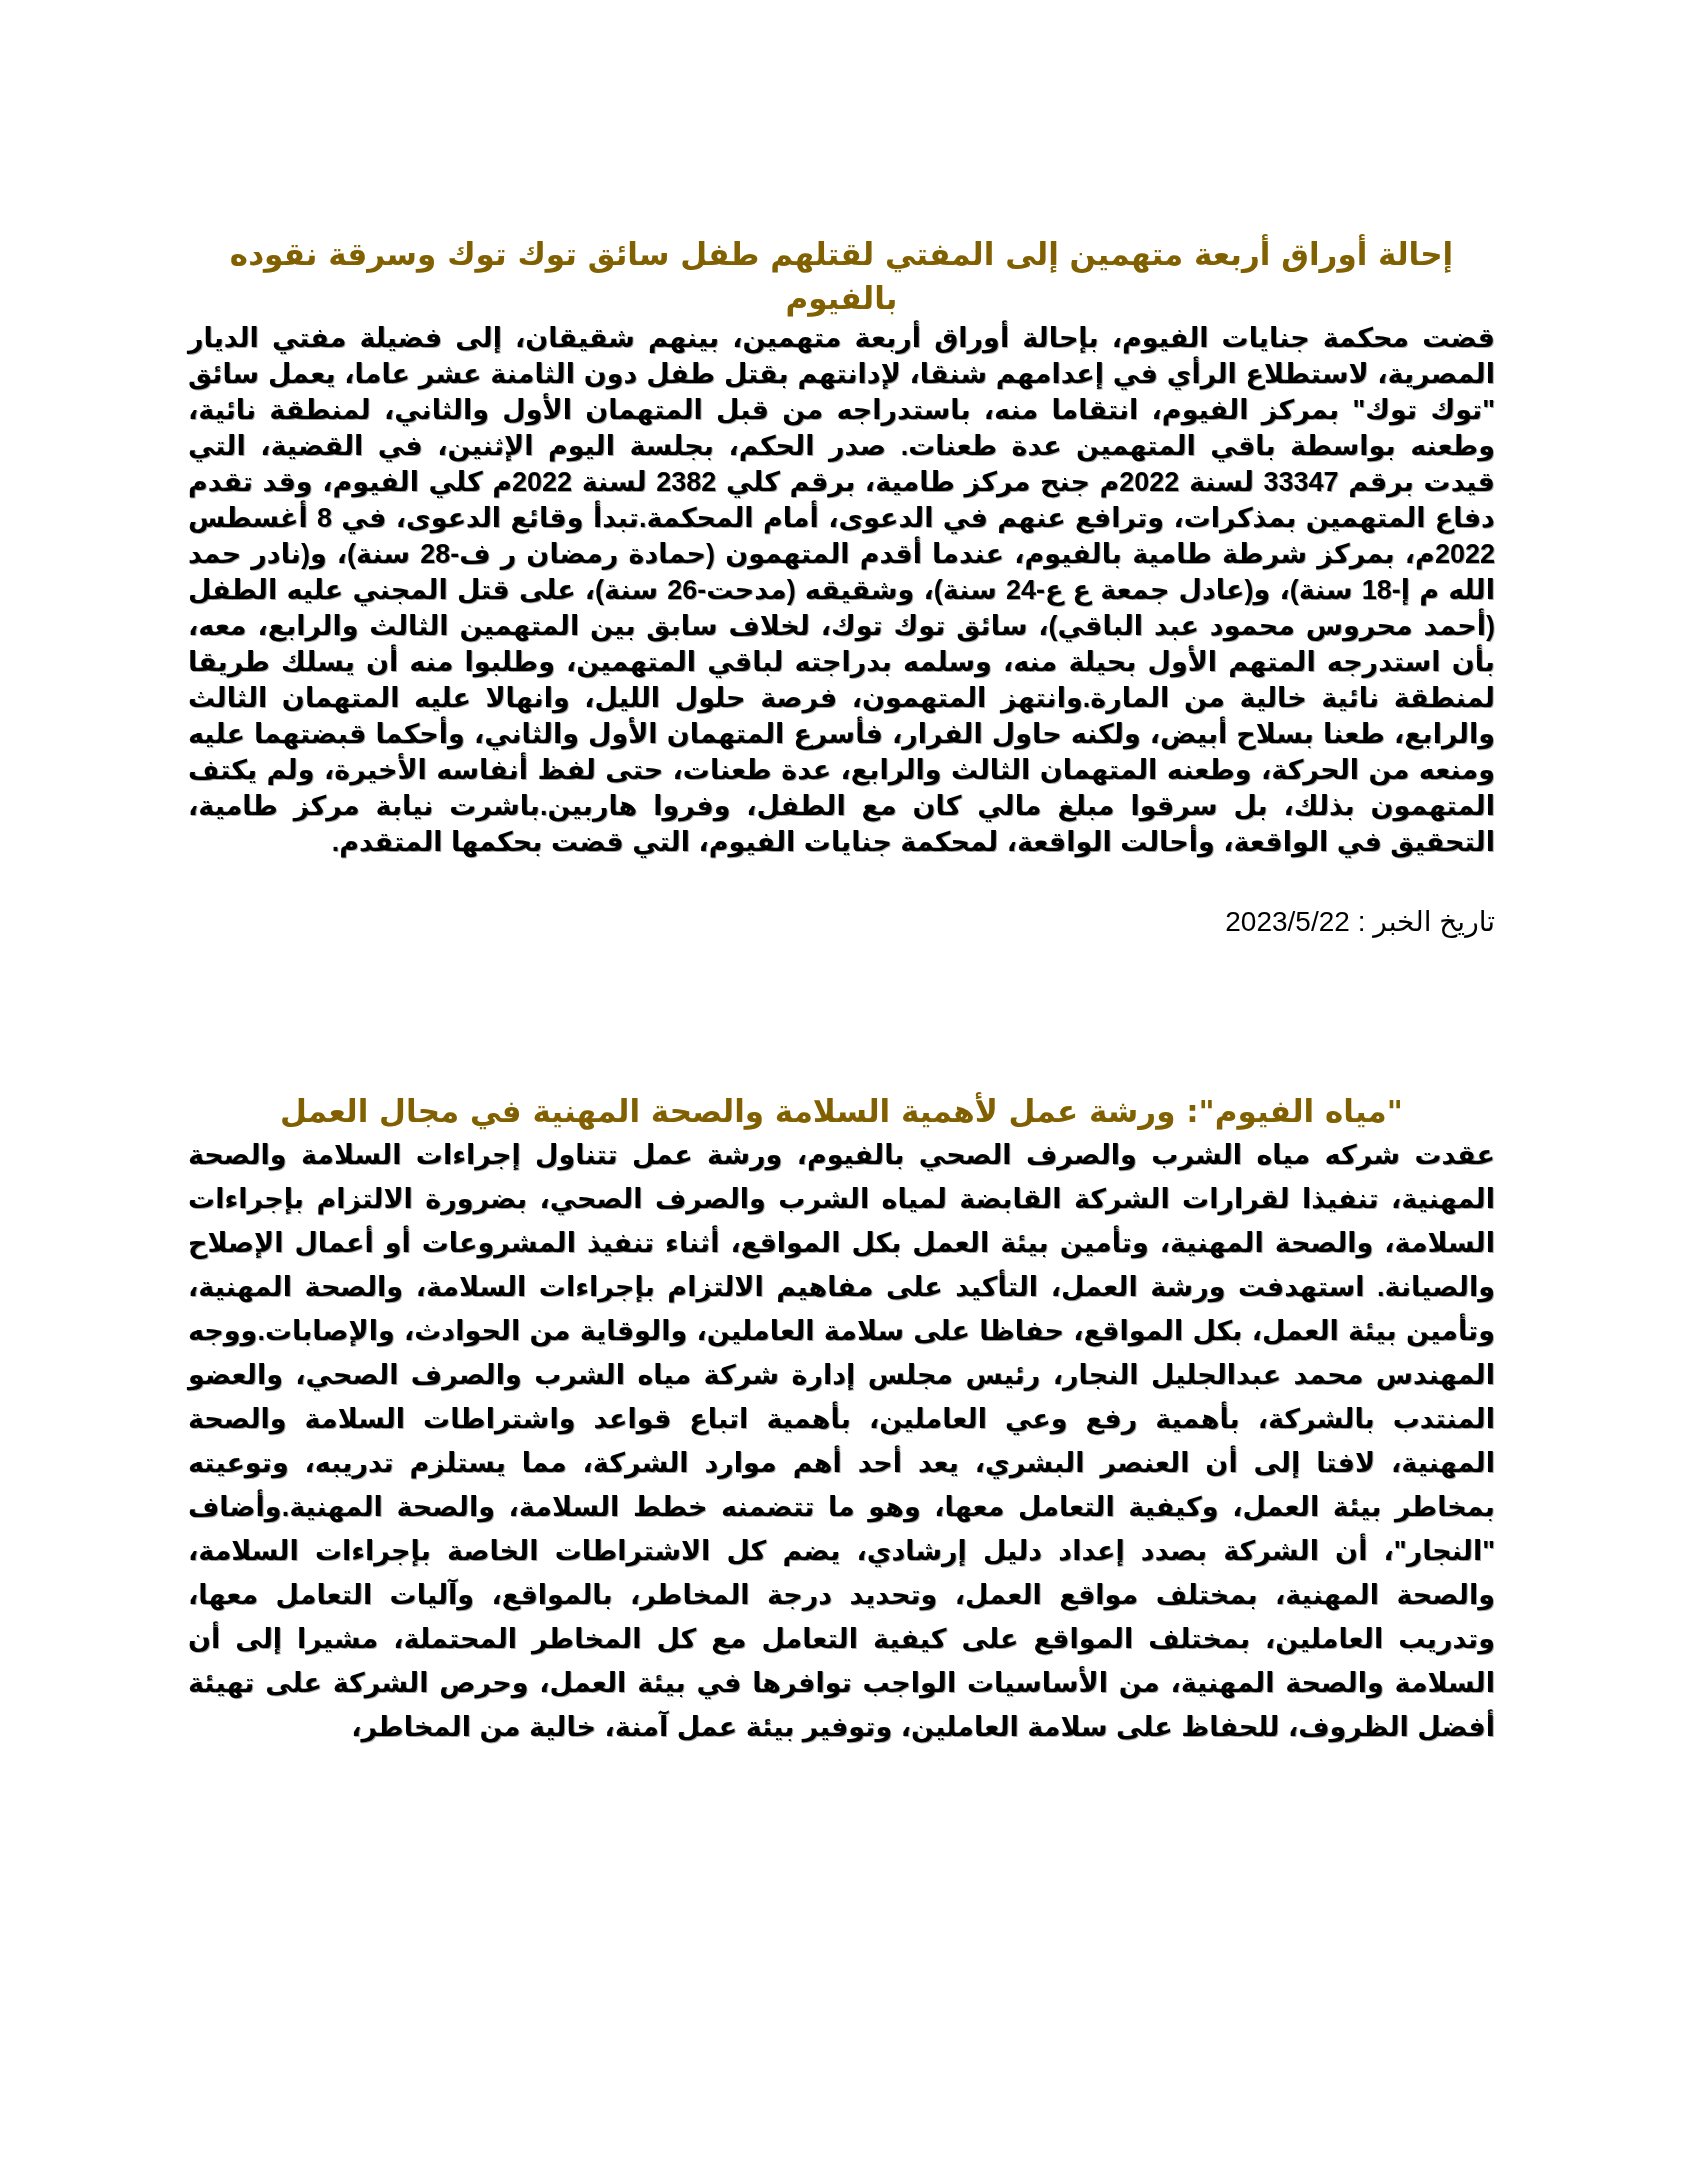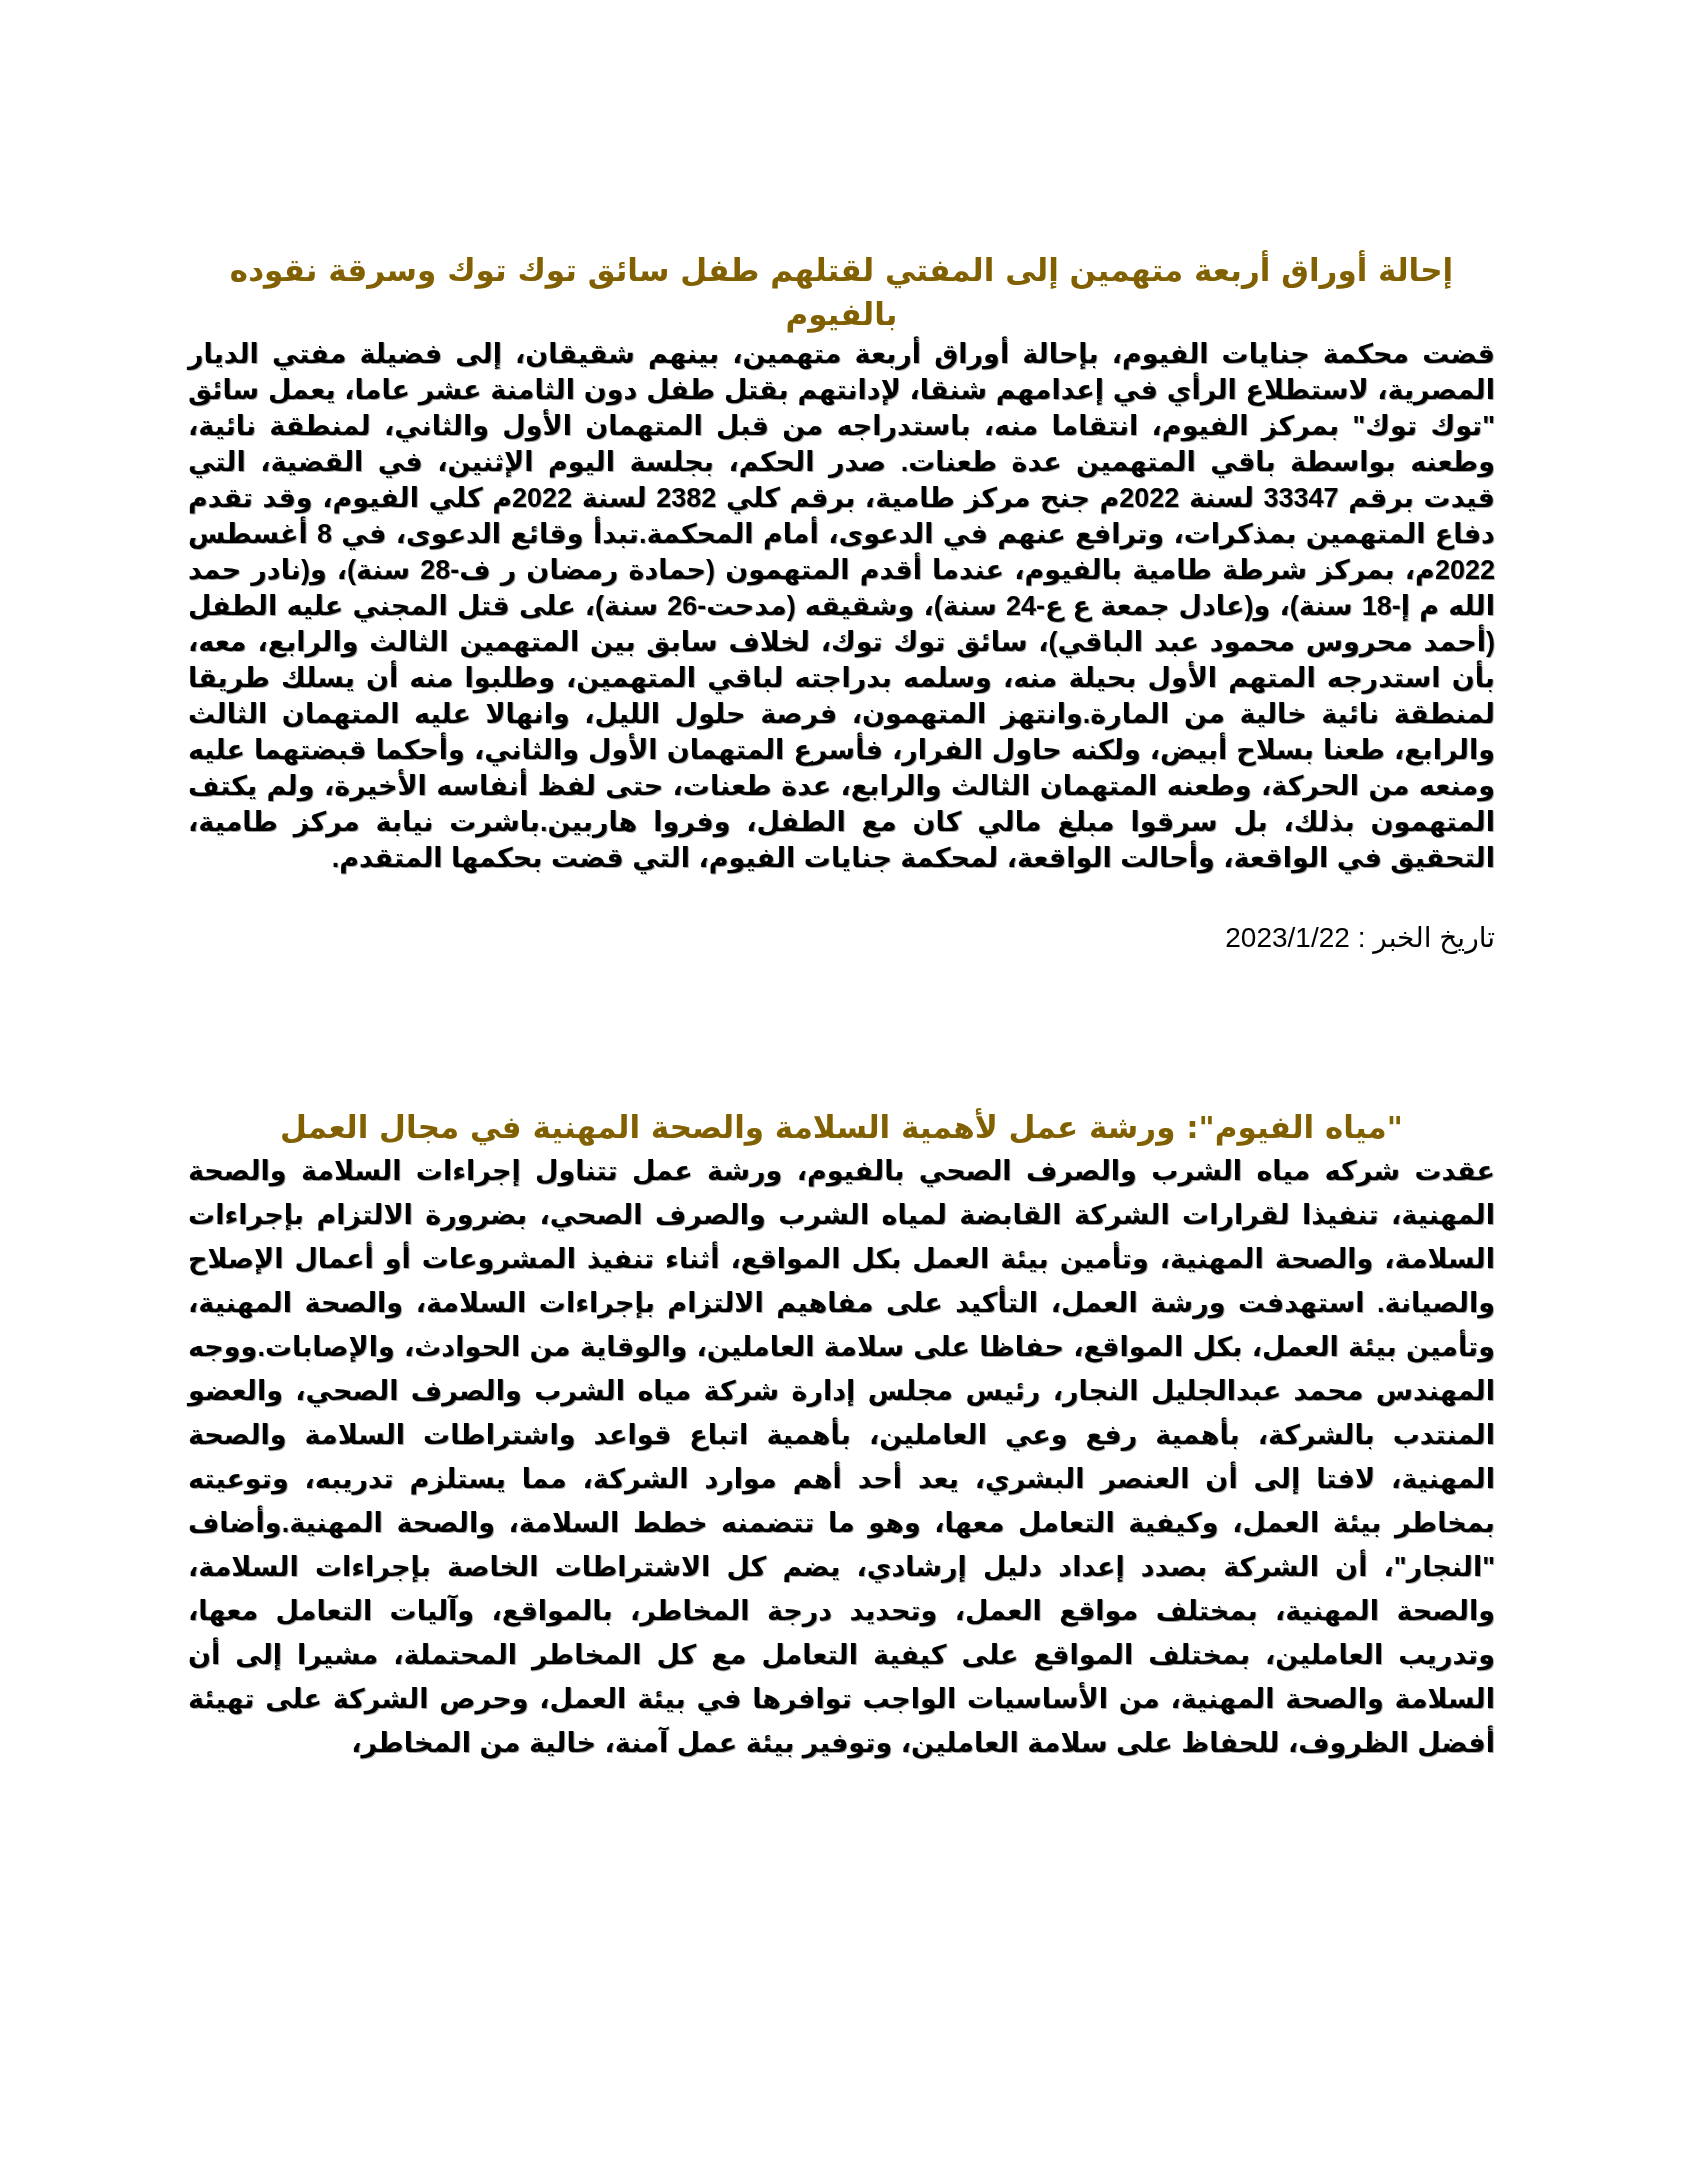--- a/index.html
+++ b/index.html
@@ -11,21 +11,21 @@
     width: 1683px;
     height: 2178px;
     position: relative;
     overflow: hidden;
     font-family: "Liberation Sans", "DejaVu Sans", sans-serif;
     color: #000000;
   }
   .page {
     position: absolute;
     left: 188px;
-    top: 16px;
+    top: 0;
     width: 1307px;
     direction: rtl;
   }
   .article-title {
     font-family: "DejaVu Sans", "Liberation Sans", sans-serif;
     font-weight: bold;
     color: #806000;
     font-size: 31px;
     line-height: 44px;
     text-align: center;
@@ -63,21 +63,21 @@
 </style>
 </head>
 <body style="background: rgb(255, 255, 255); color: rgb(0, 0, 0);">
 
 <div class="page">
 
   <section class="article article-1">
     <h1 class="article-title" id="article-1-title" style="color: rgb(128, 96, 0);">إحالة أوراق أربعة متهمين إلى المفتي لقتلهم طفل سائق توك توك وسرقة نقوده بالفيوم</h1>
     <p class="article-body">قضت محكمة جنايات الفيوم، بإحالة أوراق أربعة متهمين، بينهم شقيقان، إلى فضيلة مفتي الديار المصرية، لاستطلاع الرأي في إعدامهم شنقا، لإدانتهم بقتل طفل دون الثامنة عشر عاما، يعمل سائق "توك توك" بمركز الفيوم، انتقاما منه، باستدراجه من قبل المتهمان الأول والثاني، لمنطقة نائية، وطعنه بواسطة باقي المتهمين عدة طعنات. صدر الحكم، بجلسة اليوم الإثنين، في القضية، التي قيدت برقم 33347 لسنة 2022م جنح مركز طامية، برقم كلي 2382 لسنة 2022م كلي الفيوم، وقد تقدم دفاع المتهمين بمذكرات، وترافع عنهم في الدعوى، أمام المحكمة.تبدأ وقائع الدعوى، في 8 أغسطس 2022م، بمركز شرطة طامية بالفيوم، عندما أقدم المتهمون (حمادة رمضان ر ف-28 سنة)، و(نادر حمد الله م إ-18 سنة)، و(عادل جمعة ع ع-24 سنة)، وشقيقه (مدحت-26 سنة)، على قتل المجني عليه الطفل (أحمد محروس محمود عبد الباقي)، سائق توك توك، لخلاف سابق بين المتهمين الثالث والرابع، معه، بأن استدرجه المتهم الأول بحيلة منه، وسلمه بدراجته لباقي المتهمين، وطلبوا منه أن يسلك طريقا لمنطقة نائية خالية من المارة.وانتهز المتهمون، فرصة حلول الليل، وانهالا عليه المتهمان الثالث والرابع، طعنا بسلاح أبيض، ولكنه حاول الفرار، فأسرع المتهمان الأول والثاني، وأحكما قبضتهما عليه ومنعه من الحركة، وطعنه المتهمان الثالث والرابع، عدة طعنات، حتى لفظ أنفاسه الأخيرة، ولم يكتف المتهمون بذلك، بل سرقوا مبلغ مالي كان مع الطفل، وفروا هاربين.باشرت نيابة مركز طامية، التحقيق في الواقعة، وأحالت الواقعة، لمحكمة جنايات الفيوم، التي قضت بحكمها المتقدم.</p>
     <div class="meta">
-      <span class="meta-line">تاريخ الخبر : 2023/1/22</span>
+      <span class="meta-line">تاريخ الخبر : 2023/5/22</span>
     </div>
   </section>
 
   <section class="article article-2">
     <h1 class="article-title" id="article-2-title" style="color: rgb(128, 96, 0);">"مياه الفيوم": ورشة عمل لأهمية السلامة والصحة المهنية في مجال العمل</h1>
     <p class="article-body">عقدت شركه مياه الشرب والصرف الصحي بالفيوم، ورشة عمل تتناول إجراءات السلامة والصحة المهنية، تنفيذا لقرارات الشركة القابضة لمياه الشرب والصرف الصحي، بضرورة الالتزام بإجراءات السلامة، والصحة المهنية، وتأمين بيئة العمل بكل المواقع، أثناء تنفيذ المشروعات أو أعمال الإصلاح والصيانة. استهدفت ورشة العمل، التأكيد على مفاهيم الالتزام بإجراءات السلامة، والصحة المهنية، وتأمين بيئة العمل، بكل المواقع، حفاظا على سلامة العاملين، والوقاية من الحوادث، والإصابات.ووجه المهندس محمد عبدالجليل النجار، رئيس مجلس إدارة شركة مياه الشرب والصرف الصحي، والعضو المنتدب بالشركة، بأهمية رفع وعي العاملين، بأهمية اتباع قواعد واشتراطات السلامة والصحة المهنية، لافتا إلى أن العنصر البشري، يعد أحد أهم موارد الشركة، مما يستلزم تدريبه، وتوعيته بمخاطر بيئة العمل، وكيفية التعامل معها، وهو ما تتضمنه خطط السلامة، والصحة المهنية.وأضاف "النجار"، أن الشركة بصدد إعداد دليل إرشادي، يضم كل الاشتراطات الخاصة بإجراءات السلامة، والصحة المهنية، بمختلف مواقع العمل، وتحديد درجة المخاطر، بالمواقع، وآليات التعامل معها، وتدريب العاملين، بمختلف المواقع على كيفية التعامل مع كل المخاطر المحتملة، مشيرا إلى أن السلامة والصحة المهنية، من الأساسيات الواجب توافرها في بيئة العمل، وحرص الشركة على تهيئة أفضل الظروف، للحفاظ على سلامة العاملين، وتوفير بيئة عمل آمنة، خالية من المخاطر،</p>
   </section>
 
 </div>
 

